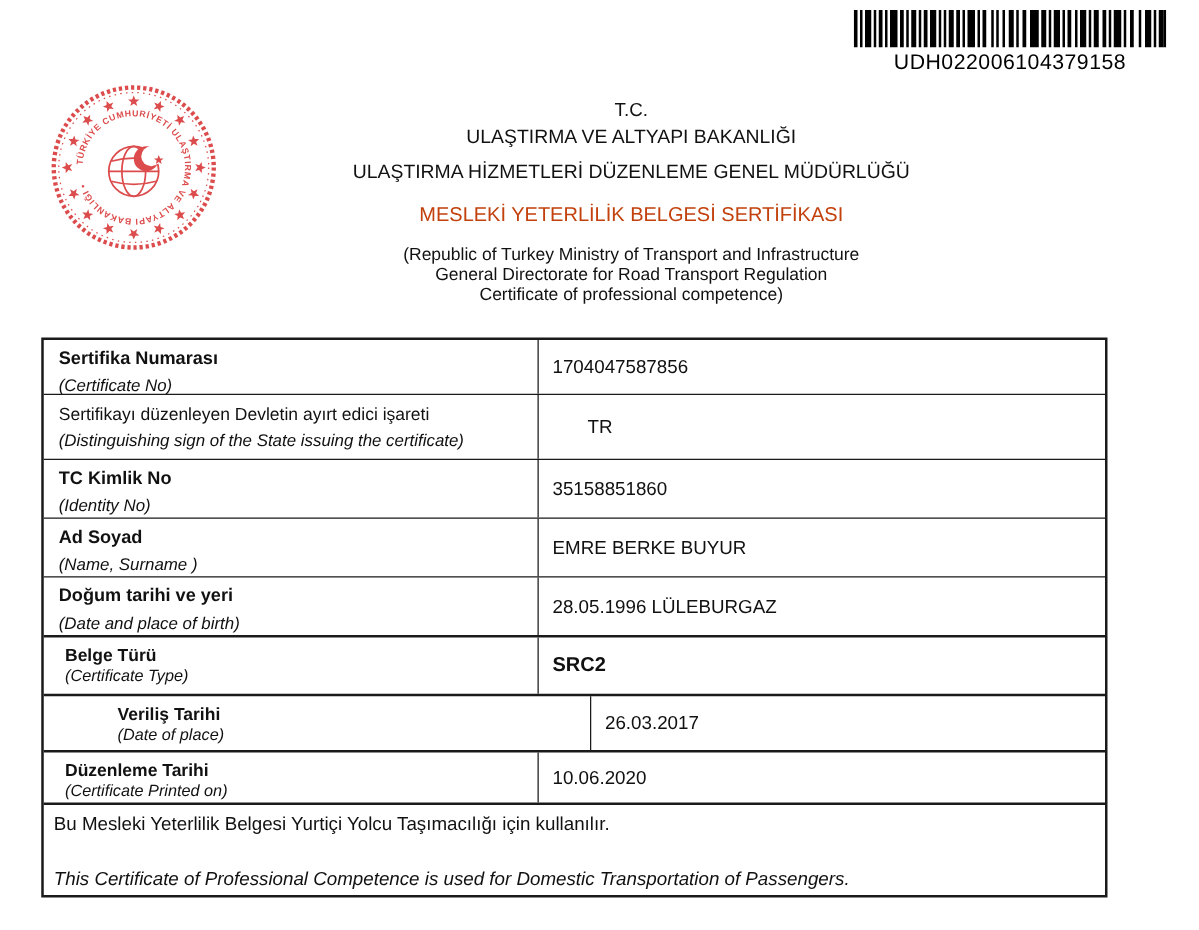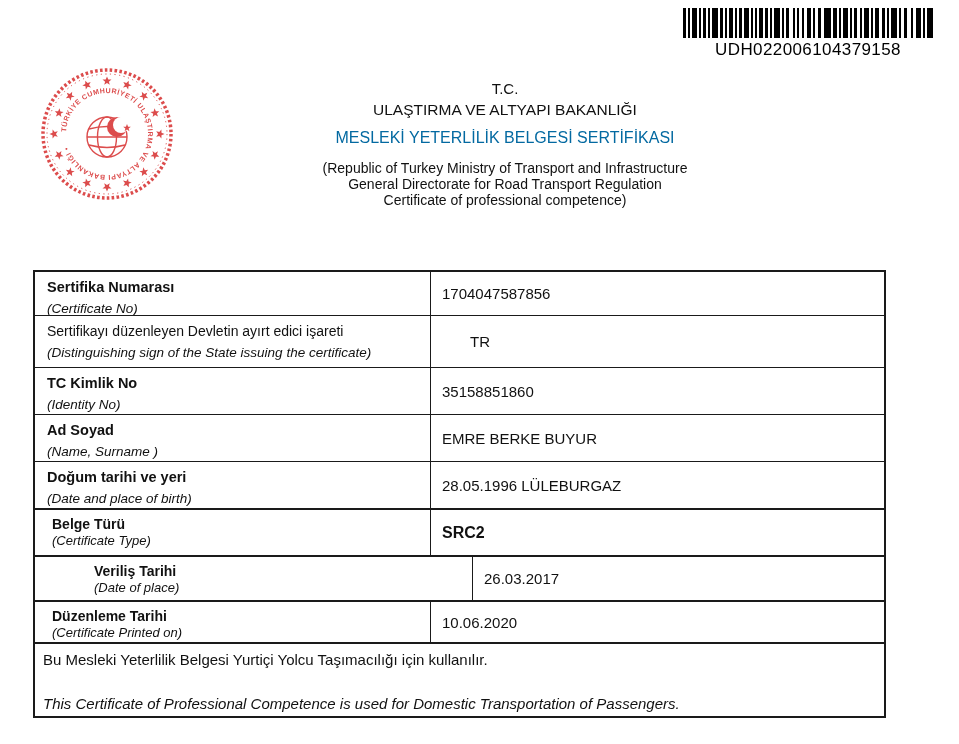--- a/index.html
+++ b/index.html
@@ -149,21 +149,22 @@
   <g>
     <circle cx="80" cy="63" r="10" fill="#DC4C4C"></circle>
     <circle cx="84" cy="61" r="8" fill="#ffffff"></circle>
     <use href="#star5" transform="translate(90,64) scale(0.85)" fill="#DC4C4C"></use>
   </g>
 </svg>
 
 <div class="header">
   <div class="h-line1">T.C.</div>
   <div class="h-line2">ULAŞTIRMA VE ALTYAPI BAKANLIĞI</div>
-  <div class="h-title" style="color:#0369a1;">MESLEKİ YETERLİLİK BELGESİ SERTİFİKASI</div>
+  <div class="h-line3">ULAŞTIRMA HİZMETLERİ DÜZENLEME GENEL MÜDÜRLÜĞÜ</div>
+  <div class="h-title" style="color:#c2410c;">MESLEKİ YETERLİLİK BELGESİ SERTİFİKASI</div>
   <div class="h-en">(Republic of Turkey Ministry of Transport and Infrastructure</div>
   <div class="h-en">General Directorate for Road Transport Regulation</div>
   <div class="h-en">Certificate of professional competence)</div>
 </div>
 
 <div class="cert-table">
 
   <div class="trow r1">
     <div class="lcell">
       <div class="ltr">Sertifika Numarası</div>

